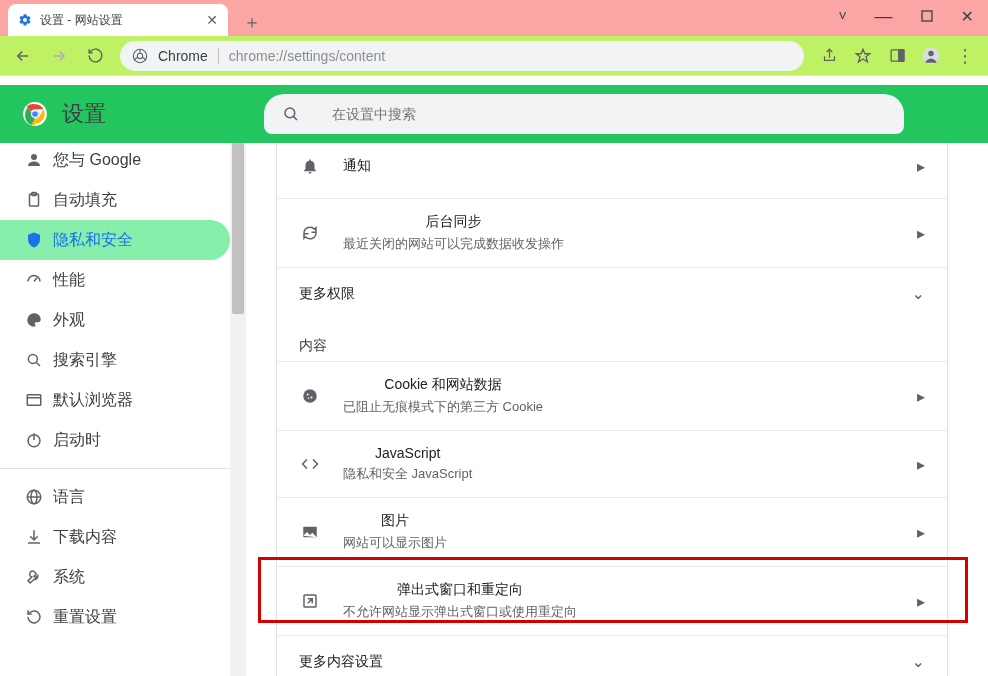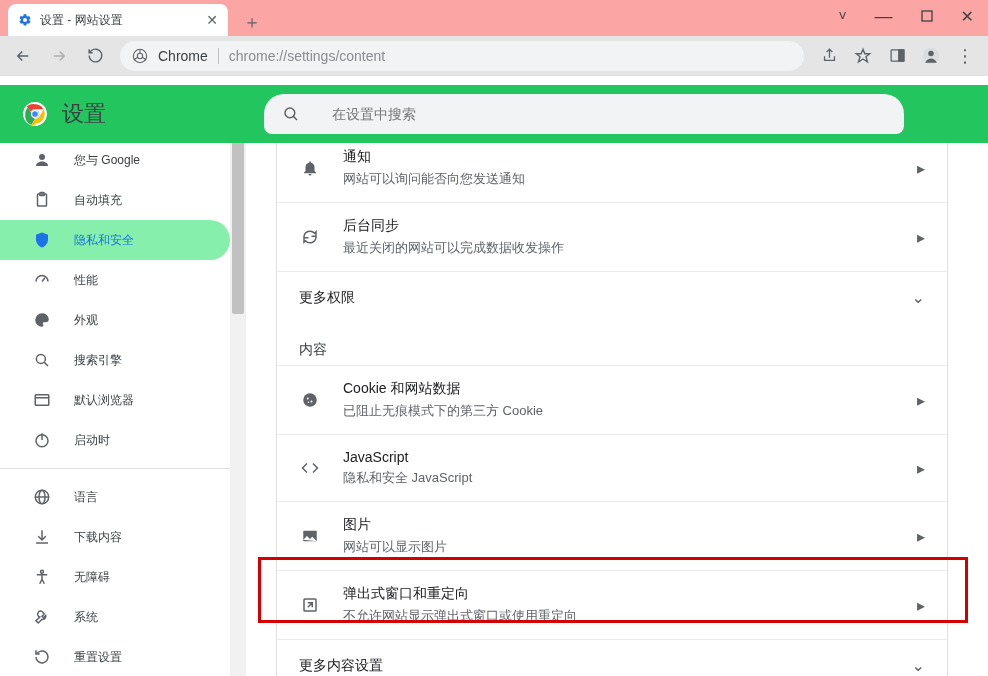--- a/index.html
+++ b/index.html
@@ -56,21 +56,21 @@
     align-items: center;
     gap: 28px;
     padding-right: 14px;
     color: #3c4043;
   }
   .win-controls span { font-size: 14px; }
 
   
   .toolbar {
     height: 40px;
-    background: #e5e5e5;
+    background: #bef264;
     display: flex;
     align-items: center;
     padding: 0 8px;
     border-bottom: 1px solid #e0e0e0;
     gap: 6px;
   }
   .icon-btn {
     width: 30px; height: 30px;
     display: flex; align-items: center; justify-content: center;
     color: #5f6368;
@@ -143,24 +143,24 @@
     height: 100%;
     display:flex;
   }
   .sidebar {
     width: 230px;
     padding-top: 6px;
   }
   .sb-item {
     display:flex; align-items:center;
     height: 40px;
-    padding-left: 32px;
-    gap: 22px;
+    padding-left: 24px;
+    gap: 9px;
     color:#3c4043;
-    font-size: 12px;
+    font-size: 16px;
     border-top-right-radius: 20px;
     border-bottom-right-radius: 20px;
     cursor:pointer;
   }
   .sb-item.active {
     background:#86efac;
     color:#1a73e8;
   }
   .sb-item.active .sb-icon { color:#1a73e8; }
   .sb-icon { width:20px; display:flex; justify-content:center; color:#5f6368; }
@@ -187,20 +187,21 @@
     border-top: none;
     border-radius: 0 0 8px 8px;
     background:#fff;
   }
   .row {
     display:flex; align-items:center;
     padding: 14px 22px 14px 22px;
     min-height: 64px;
     border-top: 1px solid #e8eaed;
     position:relative;
+    text-align:center;
   }
   .row:first-child { border-top: none; }
   .row .row-icon {
     width: 22px; color:#5f6368; display:flex; justify-content:center;
     margin-right: 22px;
     flex-shrink:0;
   }
   .row .row-text .primary { font-size:14px; color:#202124; }
   .row .row-text .secondary { font-size:13px; color:#5f6368; margin-top:4px; }
   .row .chev {
@@ -413,29 +414,20 @@
         <span class="sb-icon">
             <svg width="18" height="18" viewBox="0 0 24 24" fill="none" stroke="#5f6368" stroke-width="2">
               <path d="M12 3v12M7 11l5 5 5-5M4 20h16"></path>
             </svg>
           </span>
         <span>下载内容</span>
       </div>
       <div class="sb-item">
         <span class="sb-icon">
             <svg width="18" height="18" viewBox="0 0 24 24" fill="none" stroke="#5f6368" stroke-width="2">
-              <circle cx="12" cy="5" r="2"></circle>
-              <path d="M5 9h14M12 9v6M9 21l3-6 3 6"></path>
-            </svg>
-          </span>
-        <span>无障碍</span>
-      </div>
-      <div class="sb-item">
-        <span class="sb-icon">
-            <svg width="18" height="18" viewBox="0 0 24 24" fill="none" stroke="#5f6368" stroke-width="2">
               <path d="M14 7a4 4 0 1 0-5 5l-5 5 3 3 5-5a4 4 0 0 0 5-5l-3 3-2-2 3-3Z"></path>
             </svg>
           </span>
         <span>系统</span>
       </div>
       <div class="sb-item">
         <span class="sb-icon">
             <svg width="18" height="18" viewBox="0 0 24 24" fill="none" stroke="#5f6368" stroke-width="2">
               <path d="M4 12a8 8 0 1 0 3-6.3L4 8"></path>
               <path d="M4 3v5h5"></path>
@@ -453,21 +445,20 @@
     <div class="settings-card">
 
       <div class="row">
         <span class="row-icon">
             <svg width="18" height="18" viewBox="0 0 24 24" fill="#5f6368">
               <path d="M12 22a2 2 0 0 0 2-2h-4a2 2 0 0 0 2 2Zm6-6V11a6 6 0 0 0-5-5.9V4a1 1 0 1 0-2 0v1.1A6 6 0 0 0 6 11v5l-2 2v1h16v-1l-2-2Z"></path>
             </svg>
           </span>
         <div class="row-text">
           <div class="primary">通知</div>
-          <div class="secondary">网站可以询问能否向您发送通知</div>
         </div>
         <span class="chev">▸</span>
       </div>
 
       <div class="row">
         <span class="row-icon">
             <svg width="18" height="18" viewBox="0 0 24 24" fill="none" stroke="#5f6368" stroke-width="2">
               <path d="M4 12a8 8 0 0 1 14-5l2-2v6h-6"></path>
               <path d="M20 12a8 8 0 0 1-14 5l-2 2v-6h6"></path>
             </svg>

